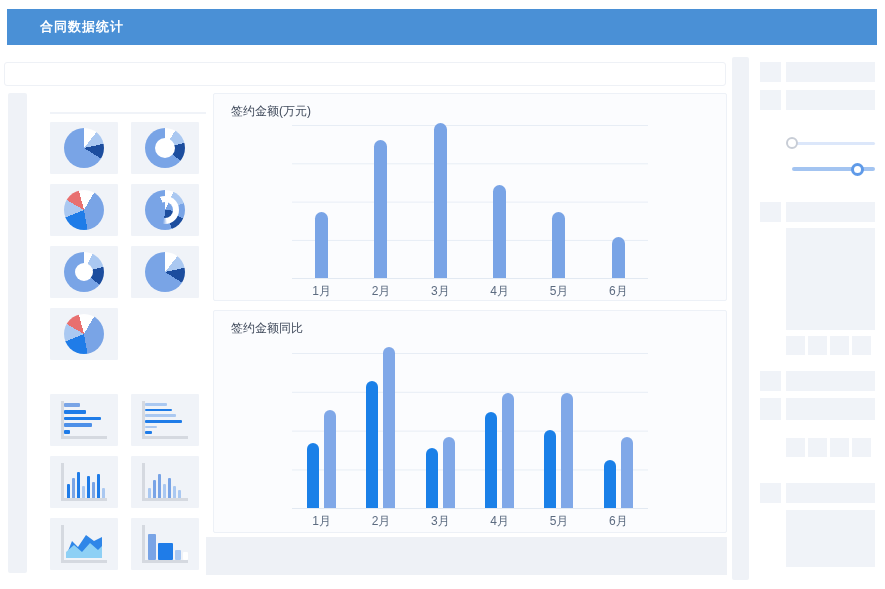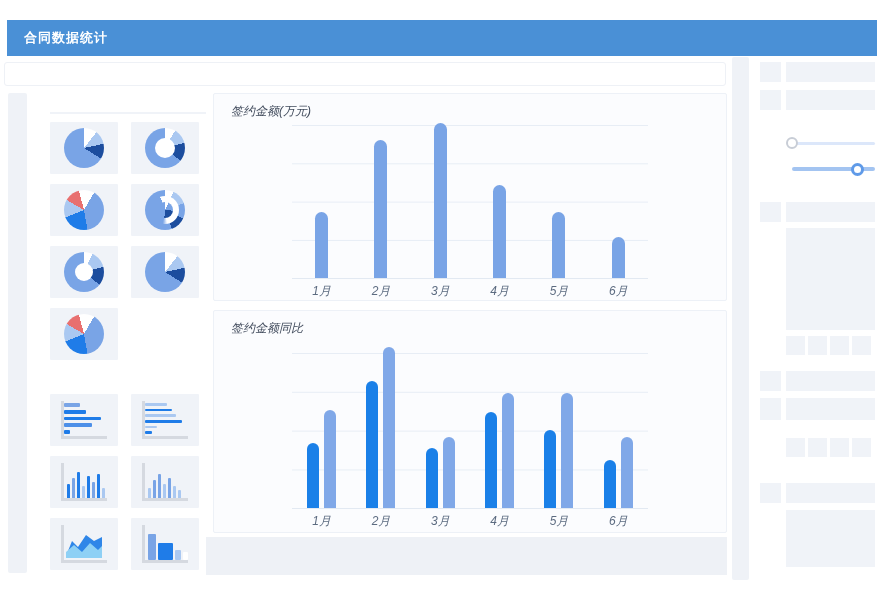--- a/index.html
+++ b/index.html
@@ -2,22 +2,22 @@
 <html><head>
 <meta charset="utf-8">
 <style>
   html,body{margin:0;padding:0;background:#fff;}
   body{font-family:"Liberation Sans","DejaVu Sans",sans-serif;}
   #app{position:relative;width:885px;height:589px;background:#fff;overflow:hidden;}
   .abs{position:absolute;}
   .ph{position:absolute;background:#f0f3f8;}
 
   
-  .hdr{position:absolute;left:7px;top:20px;width:870px;height:36px;background:#4a90d6;
-       display:flex;align-items:center;padding-left:17px;box-sizing:border-box;}
+  .hdr{position:absolute;left:7px;top:9px;width:870px;height:36px;background:#4a90d6;
+       display:flex;align-items:center;padding-left:33px;box-sizing:border-box;}
   .hdr-title{color:#ffffff;font-size:13px;font-weight:700;letter-spacing:1px;}
 
   
   .toolbar{position:absolute;left:4px;top:62px;width:722px;height:24px;background:#ffffff;
            border:1px solid #eef1f6;border-radius:3px;box-sizing:border-box;}
 
   
   .strip{position:absolute;background:#eff2f7;border-radius:2px;}
 
   
@@ -26,21 +26,21 @@
   .mini{width:40px;height:40px;border-radius:50%;position:relative;}
   .hole{position:absolute;border-radius:50%;background:#ffffff;}
   .hb{width:46px;height:38px;border-left:3px solid #d5d9e0;border-bottom:3px solid #d5d9e0;box-sizing:border-box;
       display:flex;flex-direction:column;justify-content:center;gap:3px;padding:2px 0;}
   .hb > div{border-radius:1px;}
   .vb{width:46px;height:38px;border-left:3px solid #d5d9e0;border-bottom:3px solid #d5d9e0;box-sizing:border-box;
       display:flex;align-items:flex-end;gap:2px;padding:0 2px 0 3px;}
   .vb > div{border-radius:1px 1px 0 0;}
 
   
-  .panel{position:absolute;background:#fbfcfe;border:1px solid #edf1f7;border-radius:2px;box-sizing:border-box;font-style:italic;}
+  .panel{position:absolute;background:#fbfcfe;border:1px solid #edf1f7;border-radius:2px;box-sizing:border-box;}
   .panel-title{position:absolute;left:17px;top:9px;font-size:12px;color:#414b5c;}
   .plot{position:absolute;border-bottom:1px solid #e2e9f2;
         background-image:linear-gradient(to bottom,#e7edf5 1px,transparent 1px);
         background-size:100% 25.05%;}
   .bars{position:absolute;left:0;right:0;bottom:0;height:100%;display:flex;align-items:flex-end;}
   .slot{flex:1;display:flex;justify-content:center;align-items:flex-end;gap:5px;}
   .bar{width:13px;border-radius:7px 7px 0 0;}
   .bar2{width:12px;border-radius:6px 6px 0 0;}
   .xlabels{position:absolute;left:0;right:0;top:100%;margin-top:5px;display:flex;}
   .xlabel{flex:1;text-align:center;font-size:12px;color:#5c6b80;}

